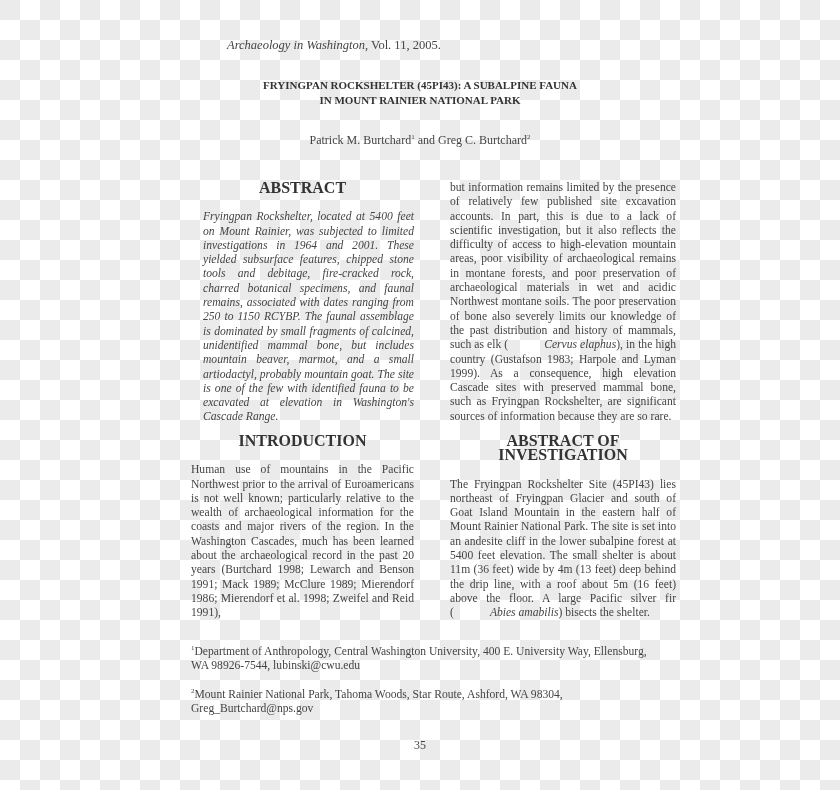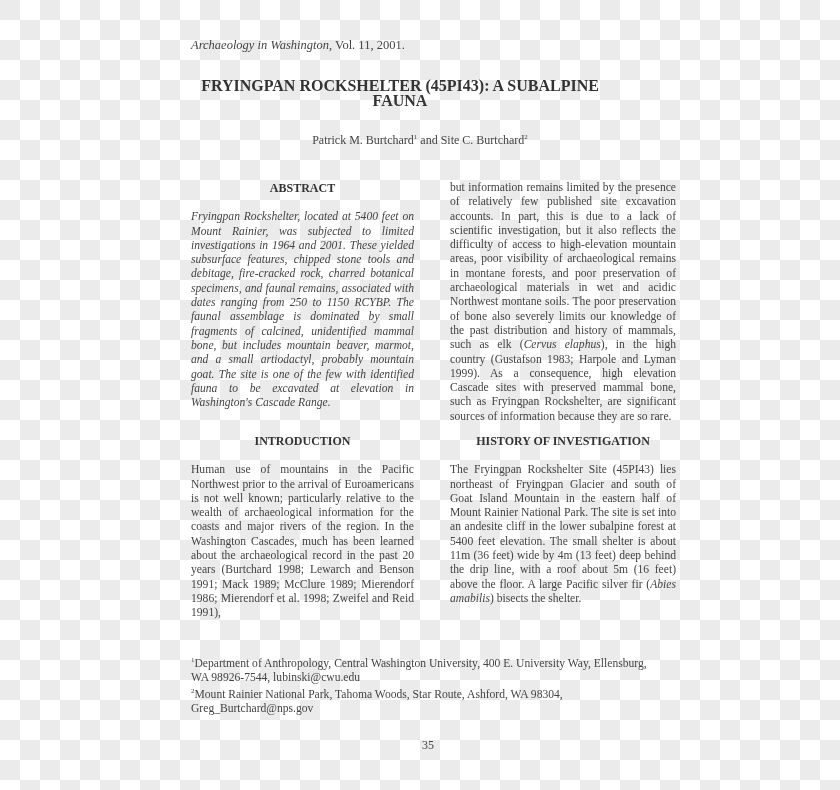--- a/index.html
+++ b/index.html
@@ -10,57 +10,58 @@
       linear-gradient(45deg, #ebebeb 25%, transparent 25%, transparent 75%, #ebebeb 75%),
       linear-gradient(45deg, #ebebeb 25%, transparent 25%, transparent 75%, #ebebeb 75%);
     background-size: 40px 40px;
     background-position: 20px 0, 0 20px;
     font-family: "Liberation Serif", serif;
     color: #333333;
   }
   .abs { position: absolute; }
   .journal { left: 191px; top: 38px; font-size: 12.5px; color: #444; }
   .journal i { font-style: italic; }
-  .title { left: 180px; width: 440px; top: 78px; text-align: center; font-weight: bold; font-size: 16px; line-height: 15px; color: #333; }
+  .title { left: 180px; width: 480px; top: 78px; text-align: center; font-weight: bold; font-size: 11px; line-height: 15px; color: #333; }
   .authors { left: 180px; width: 480px; top: 133px; text-align: center; font-size: 12px; color: #444; }
   sup { font-size: 7px; vertical-align: 5px; }
   .col { font-size: 11.6px; line-height: 14.3px; text-align: justify; color: #444; }
   .col-left { left: 191px; width: 223px; }
   .col-right { left: 450px; width: 226px; }
-  .head { font-weight: bold; text-align: center; font-size: 12px; color: #333; }
-  .abstract-body { font-style: italic; }
+  .head { font-weight: bold; text-align: center; font-size: 16px; color: #333; }
+  .abstract-body { font-style: italic; margin-left: 12px; }
   .footnote { left: 191px; width: 461px; font-size: 11.6px; line-height: 14.3px; color: #444; }
-  .pagenum { left: 400px; width: 40px; top: 738px; text-align: center; font-size: 12px; color: #444; margin-left: 8px; }
-  i { font-style: italic; }
+  .pagenum { left: 400px; width: 40px; top: 738px; text-align: center; font-size: 12px; color: #444; }
+  i { font-style: italic; margin-left: 36px; }
 </style>
 </head>
 <body>
 
-<div class="abs journal"><i>Archaeology in Washington</i><span>, Vol. 11, 2001.</span></div>
+<div class="abs journal"><i>Archaeology in Washington</i><span>, Vol. 11, 2005.</span></div>
 
 <div class="abs title">
   <div>FRYINGPAN ROCKSHELTER (45PI43): A SUBALPINE FAUNA</div>
+  <div>IN MOUNT RAINIER NATIONAL PARK</div>
 </div>
 
-<div class="abs authors"><span>Patrick M. Burtchard</span><sup>1</sup><span> and Site C. Burtchard</span><sup>2</sup></div>
+<div class="abs authors"><span>Patrick M. Burtchard</span><sup>1</sup><span> and Greg C. Burtchard</span><sup>2</sup></div>
 
 <div class="abs col col-left" style="top:181px;">
   <div class="head">ABSTRACT</div>
   <div class="abstract-body" style="margin-top:15px;">Fryingpan Rockshelter, located at 5400 feet on Mount Rainier, was subjected to limited investigations in 1964 and 2001. These yielded subsurface features, chipped stone tools and debitage, fire-cracked rock, charred botanical specimens, and faunal remains, associated with dates ranging from 250 to 1150 RCYBP. The faunal assemblage is dominated by small fragments of calcined, unidentified mammal bone, but includes mountain beaver, marmot, and a small artiodactyl, probably mountain goat. The site is one of the few with identified fauna to be excavated at elevation in Washington's Cascade Range.</div>
 </div>
 
 <div class="abs col col-right" style="top:181px;"><span>but information remains limited by the presence of relatively few published site excavation accounts. In part, this is due to a lack of scientific investigation, but it also reflects the difficulty of access to high-elevation mountain areas, poor visibility of archaeological remains in montane forests, and poor preservation of archaeological materials in wet and acidic Northwest montane soils. The poor preservation of bone also severely limits our knowledge of the past distribution and history of mammals, such as elk (</span><i>Cervus elaphus</i><span>), in the high country (Gustafson 1983; Harpole and Lyman 1999). As a consequence, high elevation Cascade sites with preserved mammal bone, such as Fryingpan Rockshelter, are significant sources of information because they are so rare.</span></div>
 
 <div class="abs col col-left" style="top:434px;">
   <div class="head">INTRODUCTION</div>
   <div style="margin-top:15px;">Human use of mountains in the Pacific Northwest prior to the arrival of Euroamericans is not well known; particularly relative to the wealth of archaeological information for the coasts and major rivers of the region. In the Washington Cascades, much has been learned about the archaeological record in the past 20 years (Burtchard 1998; Lewarch and Benson 1991; Mack 1989; McClure 1989; Mierendorf 1986; Mierendorf et al. 1998; Zweifel and Reid 1991),</div>
 </div>
 
 <div class="abs col col-right" style="top:434px;">
-  <div class="head">HISTORY OF INVESTIGATION</div>
+  <div class="head">ABSTRACT OF INVESTIGATION</div>
   <div style="margin-top:15px;"><span>The Fryingpan Rockshelter Site (45PI43) lies northeast of Fryingpan Glacier and south of Goat Island Mountain in the eastern half of Mount Rainier National Park. The site is set into an andesite cliff in the lower subalpine forest at 5400 feet elevation. The small shelter is about 11m (36 feet) wide by 4m (13 feet) deep behind the drip line, with a roof about 5m (16 feet) above the floor. A large Pacific silver fir (</span><i>Abies amabilis</i><span>) bisects the shelter.</span></div>
 </div>
 
-<div class="abs footnote" style="top:641px;margin-top:12px;"><sup>1</sup><span>Department of Anthropology, Central Washington University, 400 E. University Way, Ellensburg, WA 98926-7544, lubinski@cwu.edu</span></div>
+<div class="abs footnote" style="top:641px;"><sup>1</sup><span>Department of Anthropology, Central Washington University, 400 E. University Way, Ellensburg, WA 98926-7544, lubinski@cwu.edu</span></div>
 
 <div class="abs footnote" style="top:684px;"><sup>2</sup><span>Mount Rainier National Park, Tahoma Woods, Star Route, Ashford, WA 98304, Greg_Burtchard@nps.gov</span></div>
 
 <div class="abs pagenum">35</div>
 
 </body></html>

